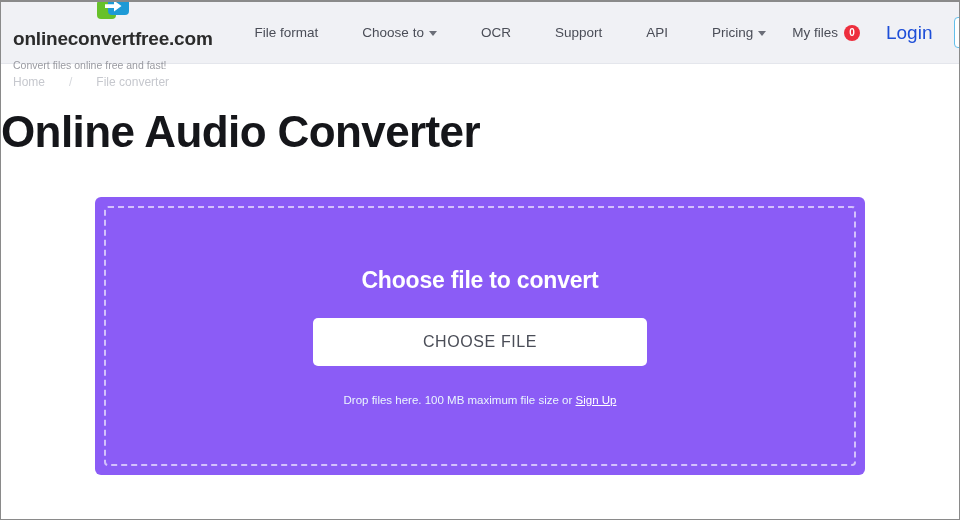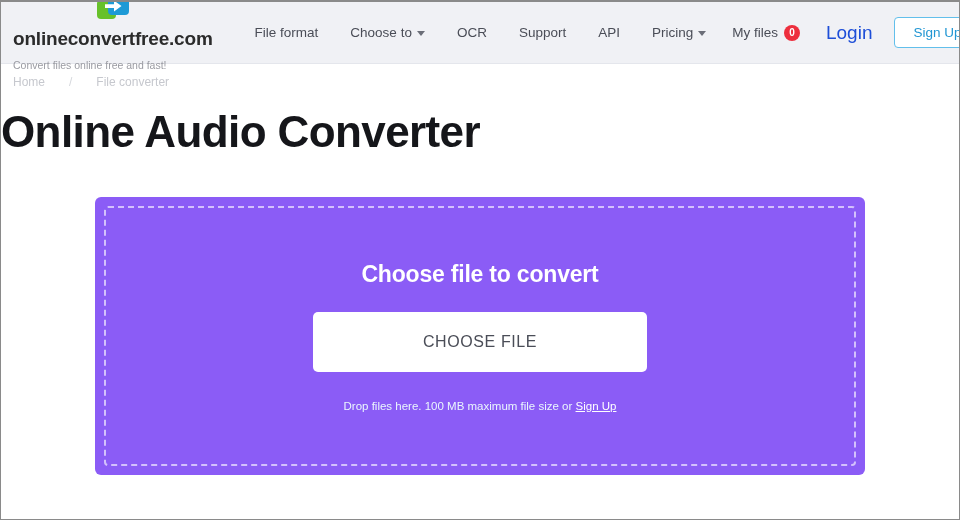--- a/index.html
+++ b/index.html
@@ -75,21 +75,21 @@
     font-size: 10.5px;
     color: #9a9ba2;
     margin-top: 12px;
     white-space: nowrap;
   }
 
   .nav {
     display: flex;
     align-items: flex-end;
     margin-left: 28px;
-    gap: 4px;
+    gap: 16px;
   }
   .nav-item {
     font-size: 13.5px;
     color: #4a4d57;
     padding: 6px 14px;
     white-space: nowrap;
     display: inline-flex;
     align-items: center;
     gap: 5px;
     cursor: pointer;
@@ -201,21 +201,21 @@
     font-size: 23px;
     font-weight: bold;
     color: #ffffff;
     letter-spacing: -0.2px;
     margin-bottom: 24px;
     position: relative;
     z-index: 2;
   }
   .choose-file-btn {
     width: 334px;
-    height: 60px;
+    height: 48px;
     background: #ffffff;
     border: none;
     border-radius: 5px;
     color: #4a4d57;
     font-size: 16px;
     letter-spacing: 0.6px;
     cursor: pointer;
     font-family: "Liberation Sans", sans-serif;
     position: relative;
     z-index: 2;

